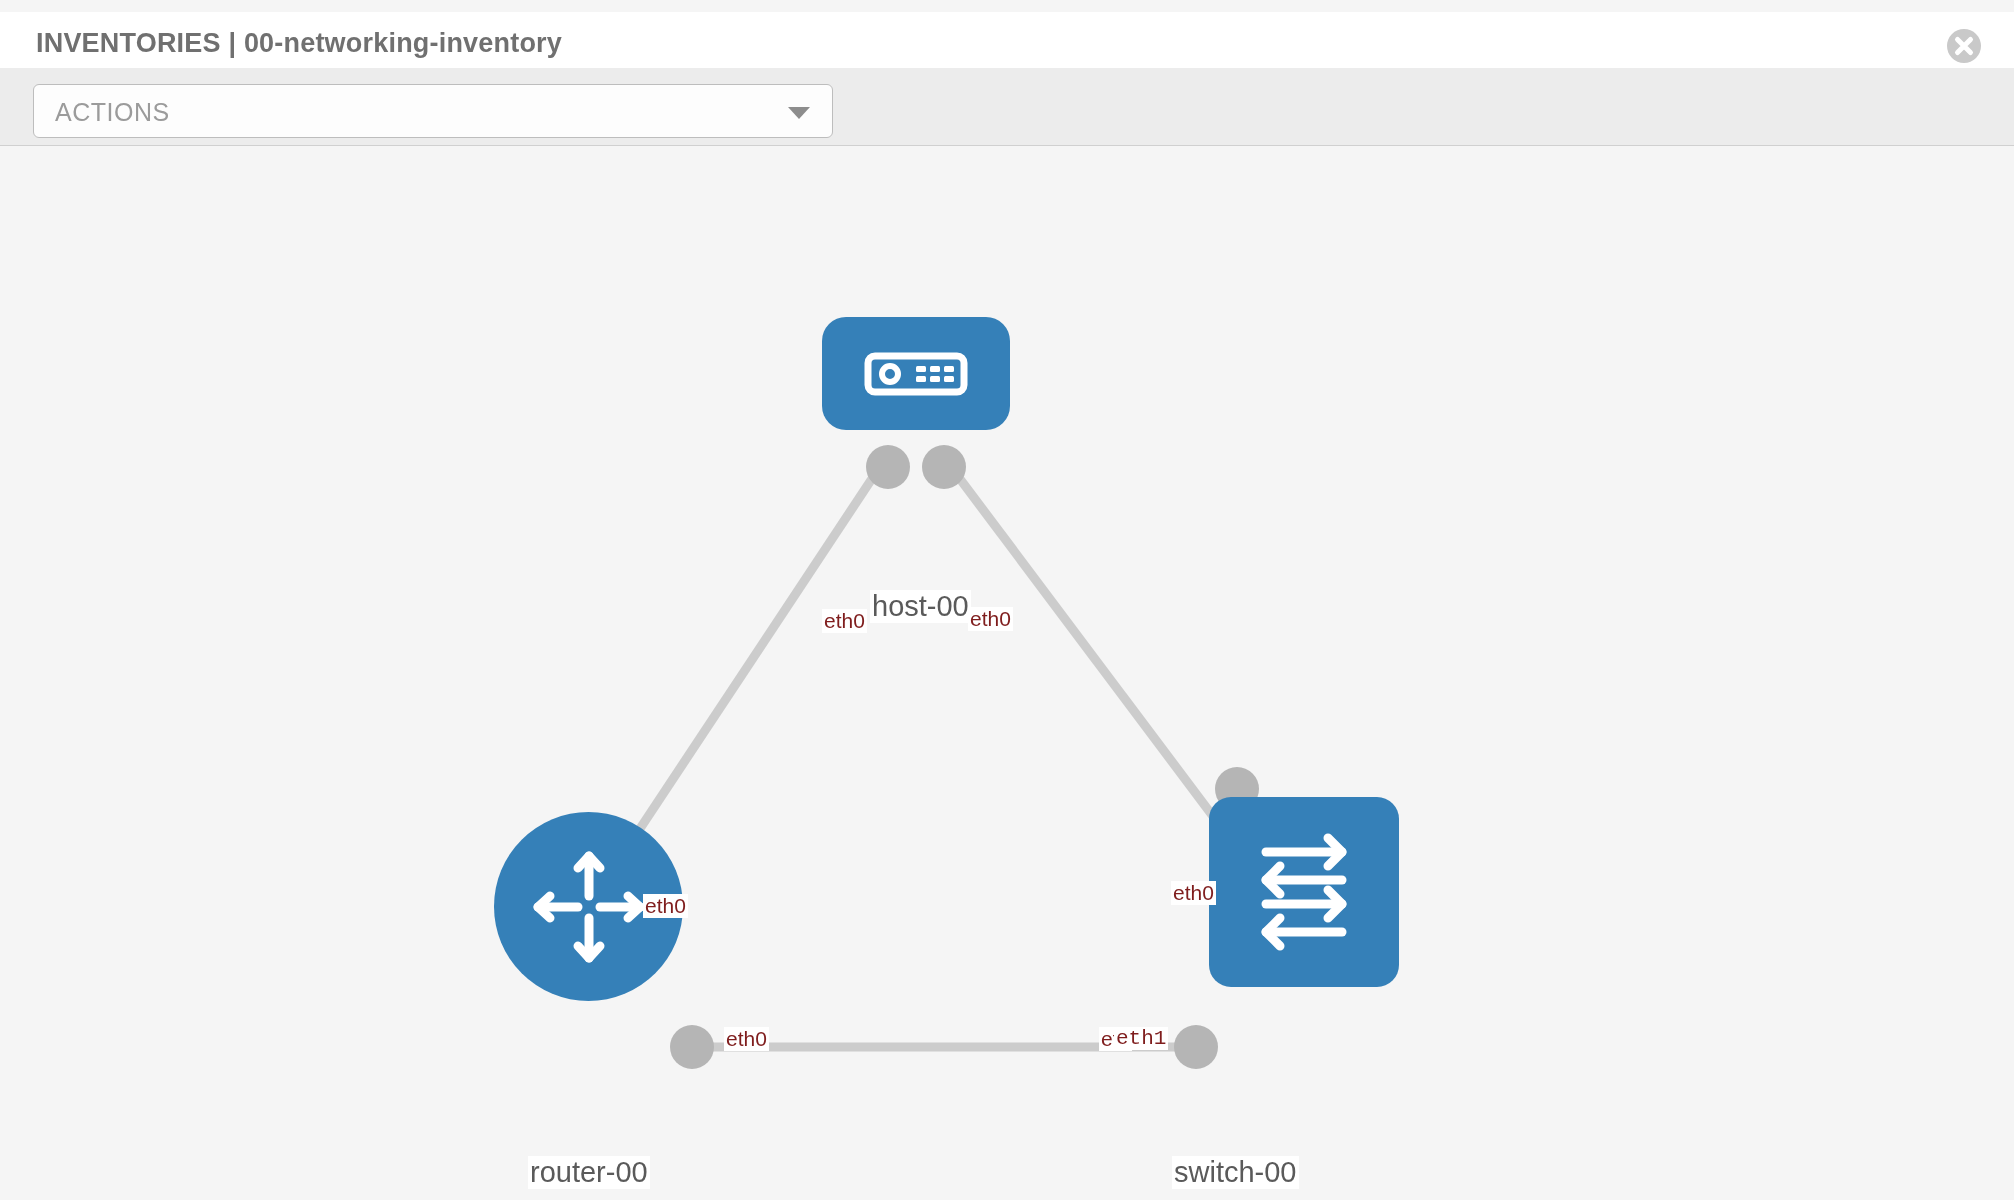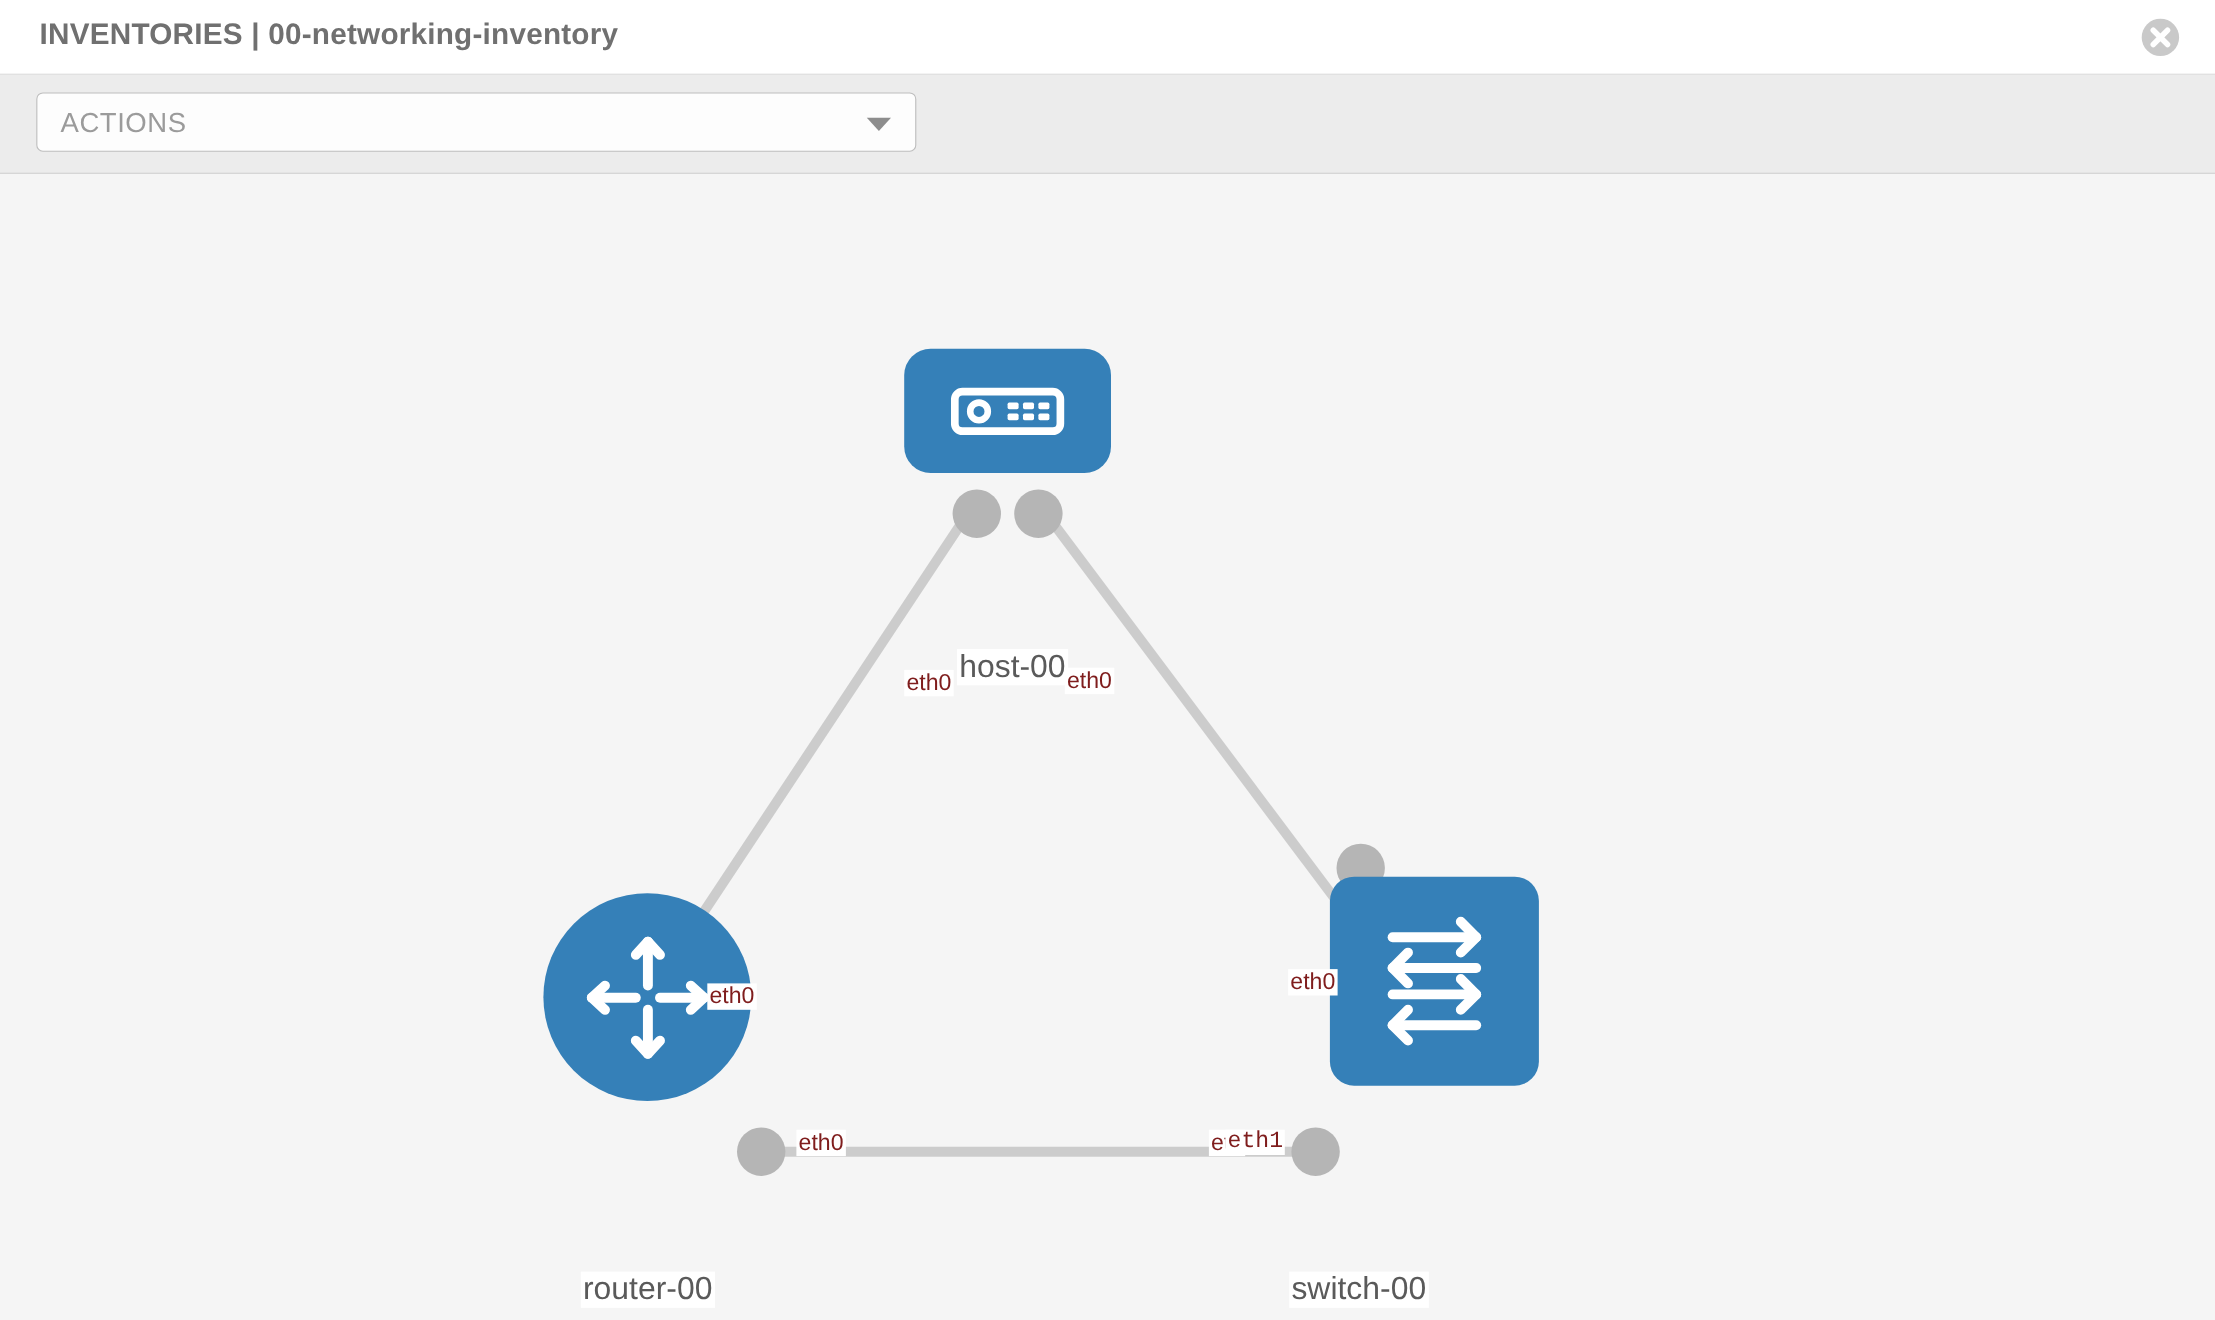--- a/index.html
+++ b/index.html
@@ -17,21 +17,21 @@
 
   
   .app {
     position: relative;
     width: 2014px;
     height: 1200px;
     background: #f5f5f5;
   }
   .header {
     position: absolute;
-    top: 0; left: 0;
+    top: 12px; left: 0;
     width: 2014px;
     height: 68px;
     background: #ffffff;
     border-bottom: 1px solid #d7d7d7;
     box-sizing: border-box;
   }
   .page-title {
     position: absolute;
     left: 36px;
     top: 16px;
@@ -48,21 +48,21 @@
     width: 44px;
     height: 44px;
     cursor: pointer;
   }
 
   
   .toolbar {
     position: absolute;
     top: 68px; left: 0;
     width: 2014px;
-    height: 90px;
+    height: 78px;
     background: #ececec;
     border-bottom: 1px solid #d0d0d0;
     box-sizing: border-box;
   }
   .actions-select {
     position: absolute;
     left: 33px;
     top: 16px;
     width: 800px;
     height: 54px;

